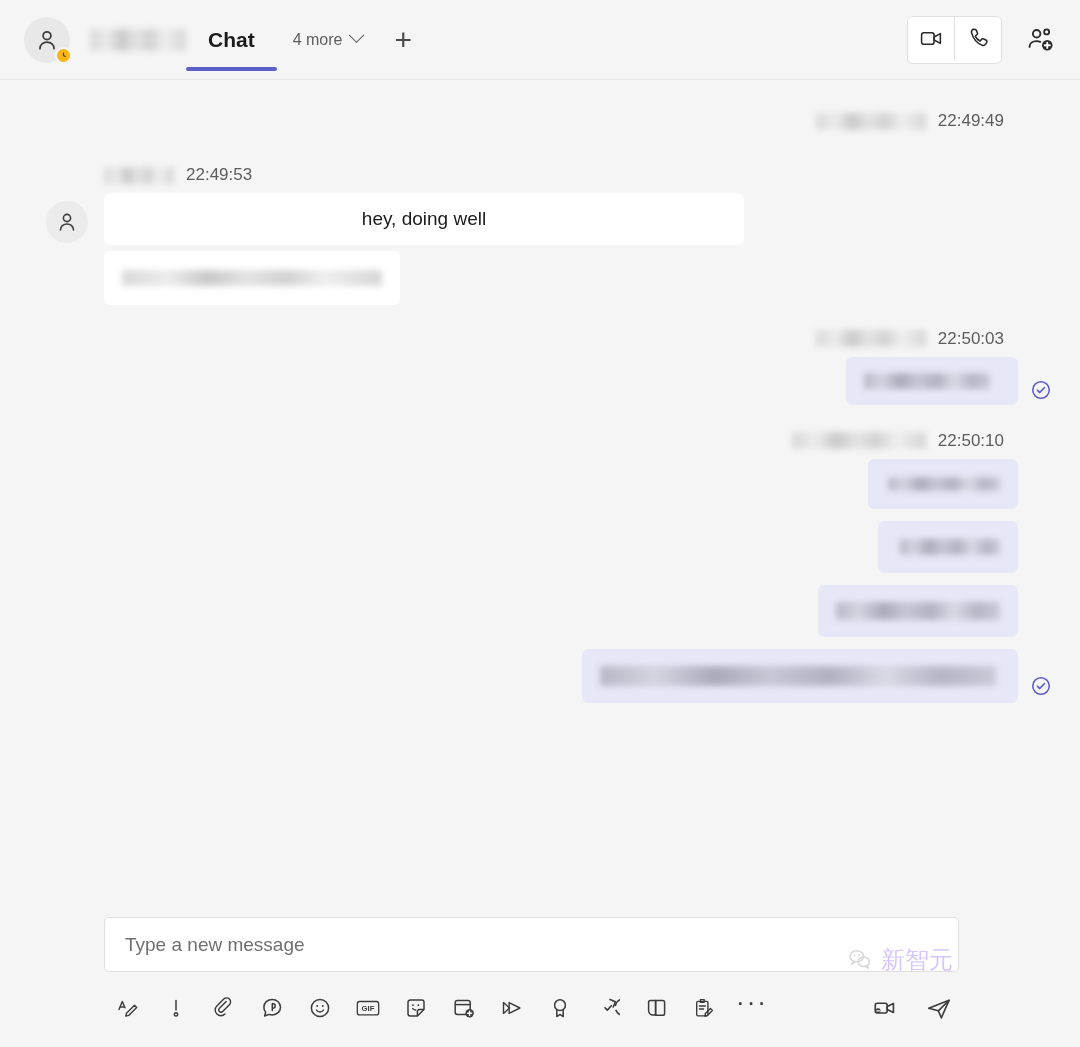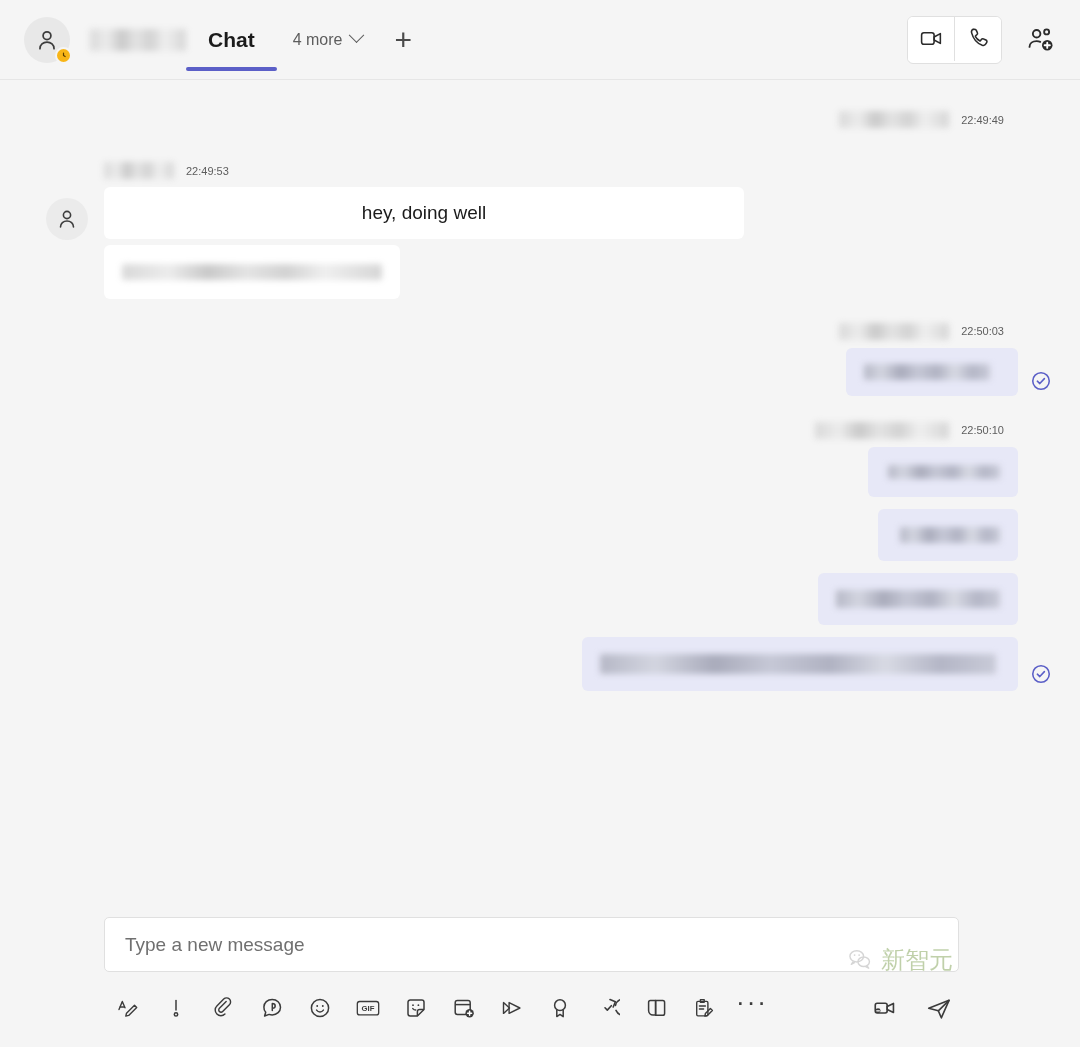--- a/index.html
+++ b/index.html
@@ -161,21 +161,21 @@
     box-sizing: border-box;
   }
   .grp { position: relative; }
   .grp.out { display: flex; flex-direction: column; align-items: flex-end; padding-right: 28px; }
   .grp.in  { padding-left: 104px; position: relative; text-align: center; }
 
   .meta {
     display: flex;
     align-items: center;
     gap: 12px;
-    font-size: 11px;
+    font-size: 17px;
     color: #5d5d5d;
     margin-bottom: 8px;
   }
   .grp.out .meta { justify-content: flex-end; padding-right: 48px; }
 
   .bubble {
     border-radius: 6px;
     padding: 13px 18px;
     font-size: 19px;
     line-height: 1.35;
@@ -276,21 +276,21 @@
     right: 6px;
     bottom: 62px;
     display: flex;
     align-items: center;
     gap: 6px;
     opacity: .35;
     pointer-events: none;
   }
   .wm-text {
     font-size: 24px;
-    color: #4d7c0f;
+    color: #8b5cf6;
     font-family: "DejaVu Sans", sans-serif;
   }
 </style>
 </head>
 <body>
 
 <div class="header">
 
   <div class="avatar-wrap">
     <div class="avatar">

